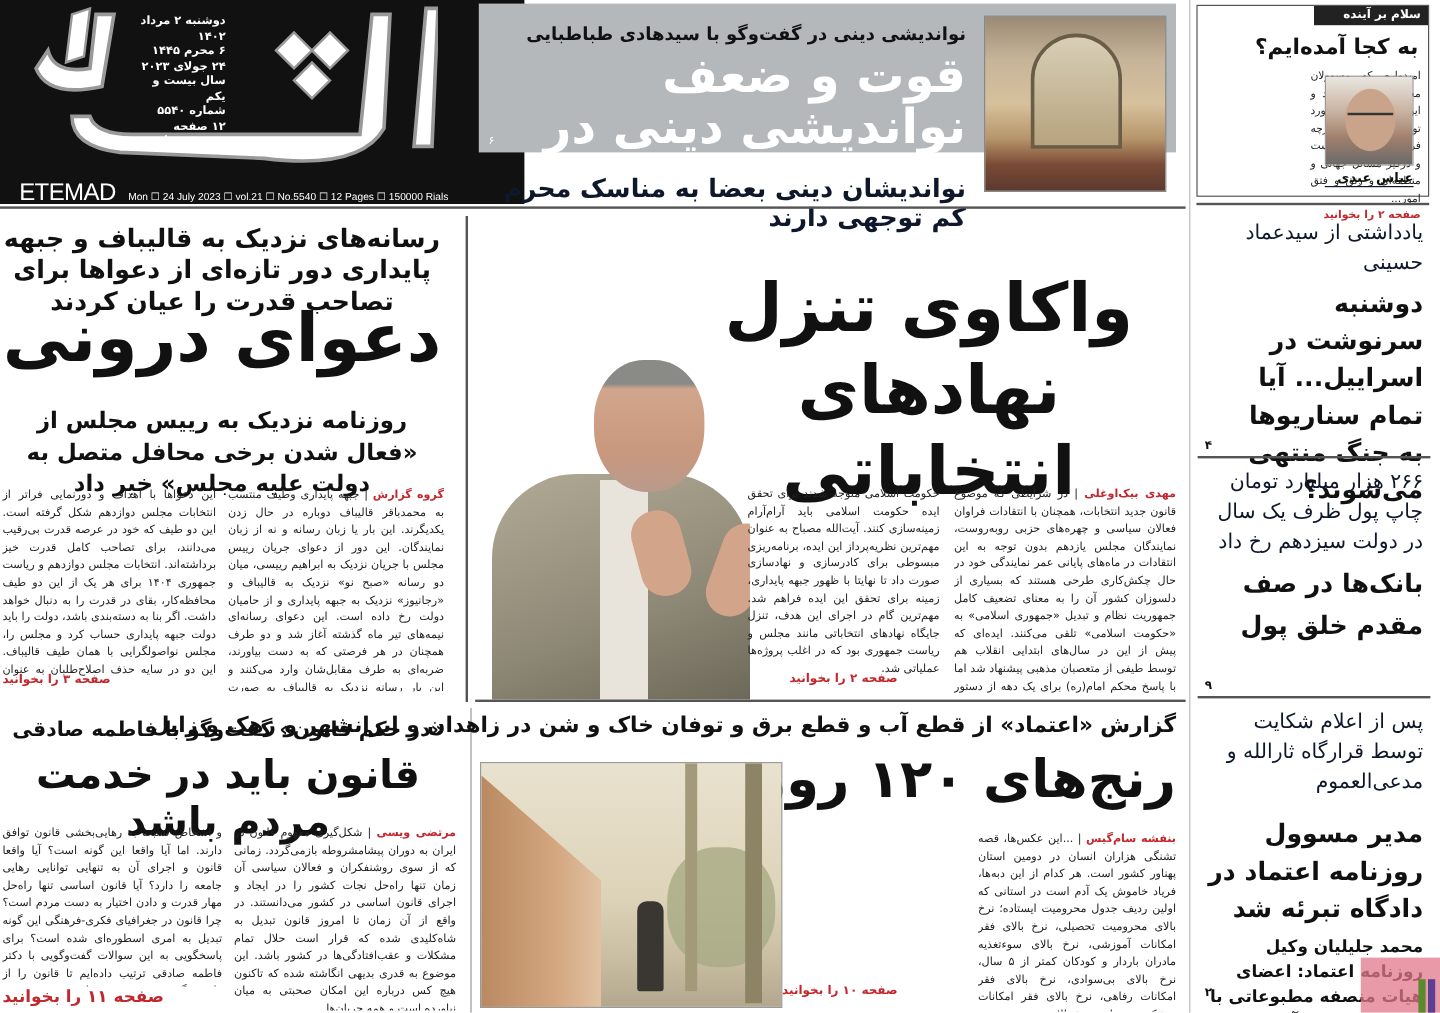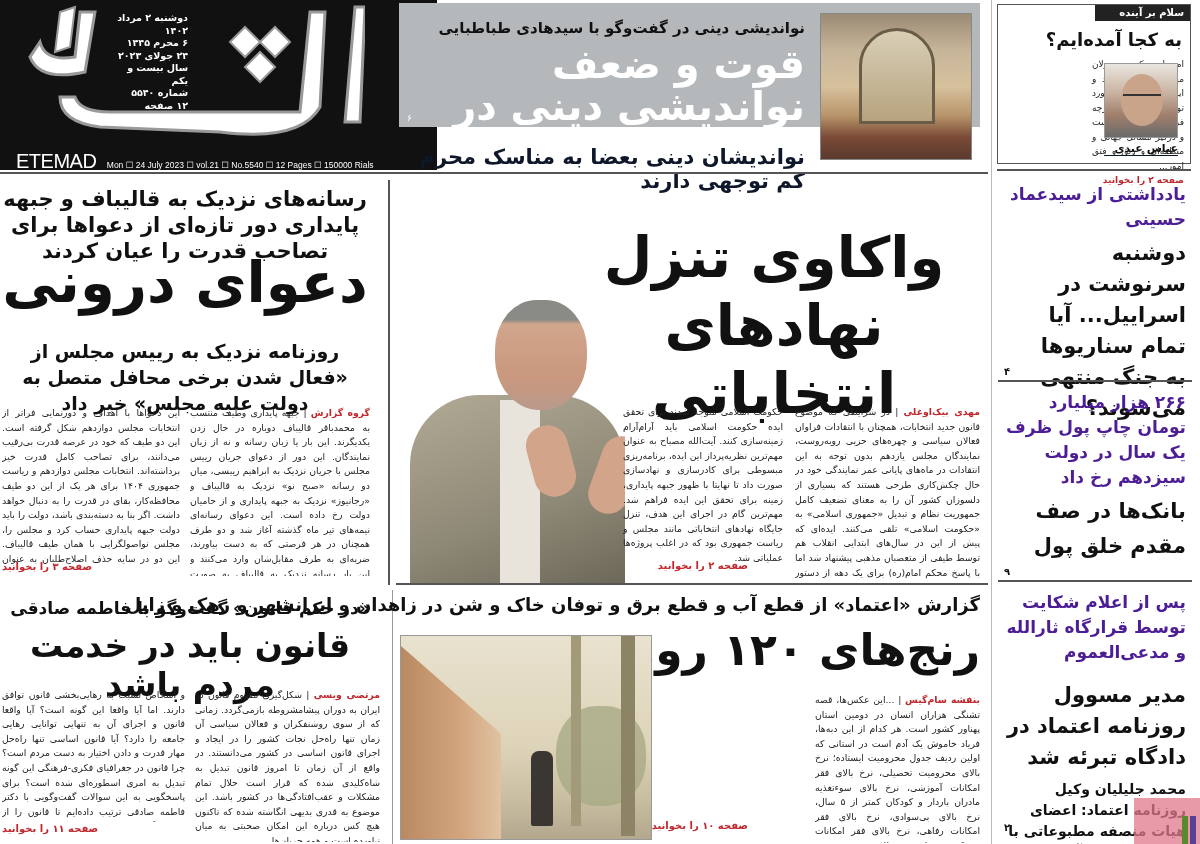--- a/index.html
+++ b/index.html
@@ -56,21 +56,21 @@
   #main-story .photo .suit { position: absolute; left: 10px; top: 110px; width: 215px; height: 190px; background: linear-gradient(160deg,#b1aa95,#8e8876 60%,#6c6858); border-radius: 70px 70px 0 0; }
   #main-story .photo .shirt { position: absolute; left: 100px; top: 115px; width: 40px; height: 185px; background: #e8e4dc; }
   #main-story .photo .face { position: absolute; left: 95px; top: 15px; width: 92px; height: 110px; border-radius: 45% 45% 48% 48%; background: linear-gradient(180deg,#8a8a86 0%,#8a8a86 18%,#d1a68c 22%,#c9987e 70%,#b99a8c 100%); }
   #main-story .photo .hand { position: absolute; left: 130px; top: 140px; width: 42px; height: 72px; border-radius: 20px; background: #d2a48a; transform: rotate(-15deg); }
   #main-story .photo .hand2 { position: absolute; left: 195px; top: 150px; width: 40px; height: 80px; border-radius: 20px; background: #d2a48a; transform: rotate(20deg); }
   #main-story .bottom-rule { position: absolute; left: 0; right: 0; bottom: 0; height: 2px; background: #555; }
 
   
   #right-col { left: 998px; top: 170px; width: 194px; height: 674px; }
   .rc-block { position: absolute; right: 6px; width: 186px; }
-  .rc-gray { color: #4c1d95; font-weight: bold; font-size: 17px; line-height: 25px; }
+  .rc-gray { color: #0f172a; font-weight: normal; font-size: 17px; line-height: 25px; }
   .rc-black { color: #111; font-weight: 900; font-size: 21px; line-height: 31px; }
   .rc-sub { color: #111; font-weight: bold; font-size: 14px; line-height: 21px; }
   .pg { position: absolute; left: 6px; font-size: 10px; font-weight: bold; }
 
   
   #law-story { left: 0; top: 590px; width: 390px; height: 254px; }
   #law-story .kicker { position: absolute; right: 10px; top: 8px; width: 380px; text-align: center; font-size: 17px; font-weight: bold; }
   #law-story .title { position: absolute; right: 10px; top: 36px; width: 380px; text-align: center; font-size: 33px; font-weight: 900; }
 
   
@@ -206,21 +206,21 @@
 
 <div id="law-story" class="abs rtl">
   <div class="kicker">«در حکم قانون» گفت‌وگو با فاطمه صادقی</div>
   <div class="title">قانون باید در خدمت مردم باشد</div>
   <div class="cols rtl" style="right:10px; top:98px; width:185px; height:154px; overflow:hidden;">
     <span class="byline">مرتضی ویسی</span> | <span>شکل‌گیری مفهوم قانون در ایران به دوران پیشامشروطه بازمی‌گردد. زمانی که از سوی روشنفکران و فعالان سیاسی آن زمان تنها راه‌حل نجات کشور را در ایجاد و اجرای قانون اساسی در کشور می‌دانستند. در واقع از آن زمان تا امروز قانون تبدیل به شاه‌کلیدی شده که قرار است حلال تمام مشکلات و عقب‌افتادگی‌ها در کشور باشد. این موضوع به قدری بدیهی انگاشته شده که تاکنون هیچ کس درباره این امکان صحبتی به میان نیاورده است و همه جریان‌ها</span>
   </div>
   <div class="cols rtl" style="right:205px; top:98px; width:183px; height:134px; overflow:hidden;">
     <span>و اشخاص نسبت به رهایی‌بخشی قانون توافق دارند. اما آیا واقعا این گونه است؟ آیا واقعا قانون و اجرای آن به تنهایی توانایی رهایی جامعه را دارد؟ آیا قانون اساسی تنها راه‌حل مهار قدرت و دادن اختیار به دست مردم است؟ چرا قانون در جغرافیای فکری-فرهنگی این گونه تبدیل به امری اسطوره‌ای شده است؟ برای پاسخگویی به این سوالات گفت‌وگویی با دکتر فاطمه صادقی ترتیب داده‌ایم تا قانون را از زاویه دیگری مورد بررسی قرار دهیم.</span>
   </div>
-  <div class="more abs" style="left:2px; top:233px; font-size:10px;">صفحه ۱۱ را بخوانید</div>
+  <div class="more abs" style="left:2px; top:233px; font-size:14px;">صفحه ۱۱ را بخوانید</div>
 </div>
 
 <div class="vrule" style="left:392px; top:590px; height:254px; width:1px; background:#999;"></div>
 
 <div id="sand-story" class="abs rtl">
   <div class="kicker">گزارش «اعتماد» از قطع آب و قطع برق و توفان خاک و شن در زاهدان و ایرانشهر و زهک و زابل</div>
   <div class="title">رنج‌های ۱۲۰ روزه</div>
   <div class="photo">
     <div class="wall"></div>
     <div class="tree"></div>

